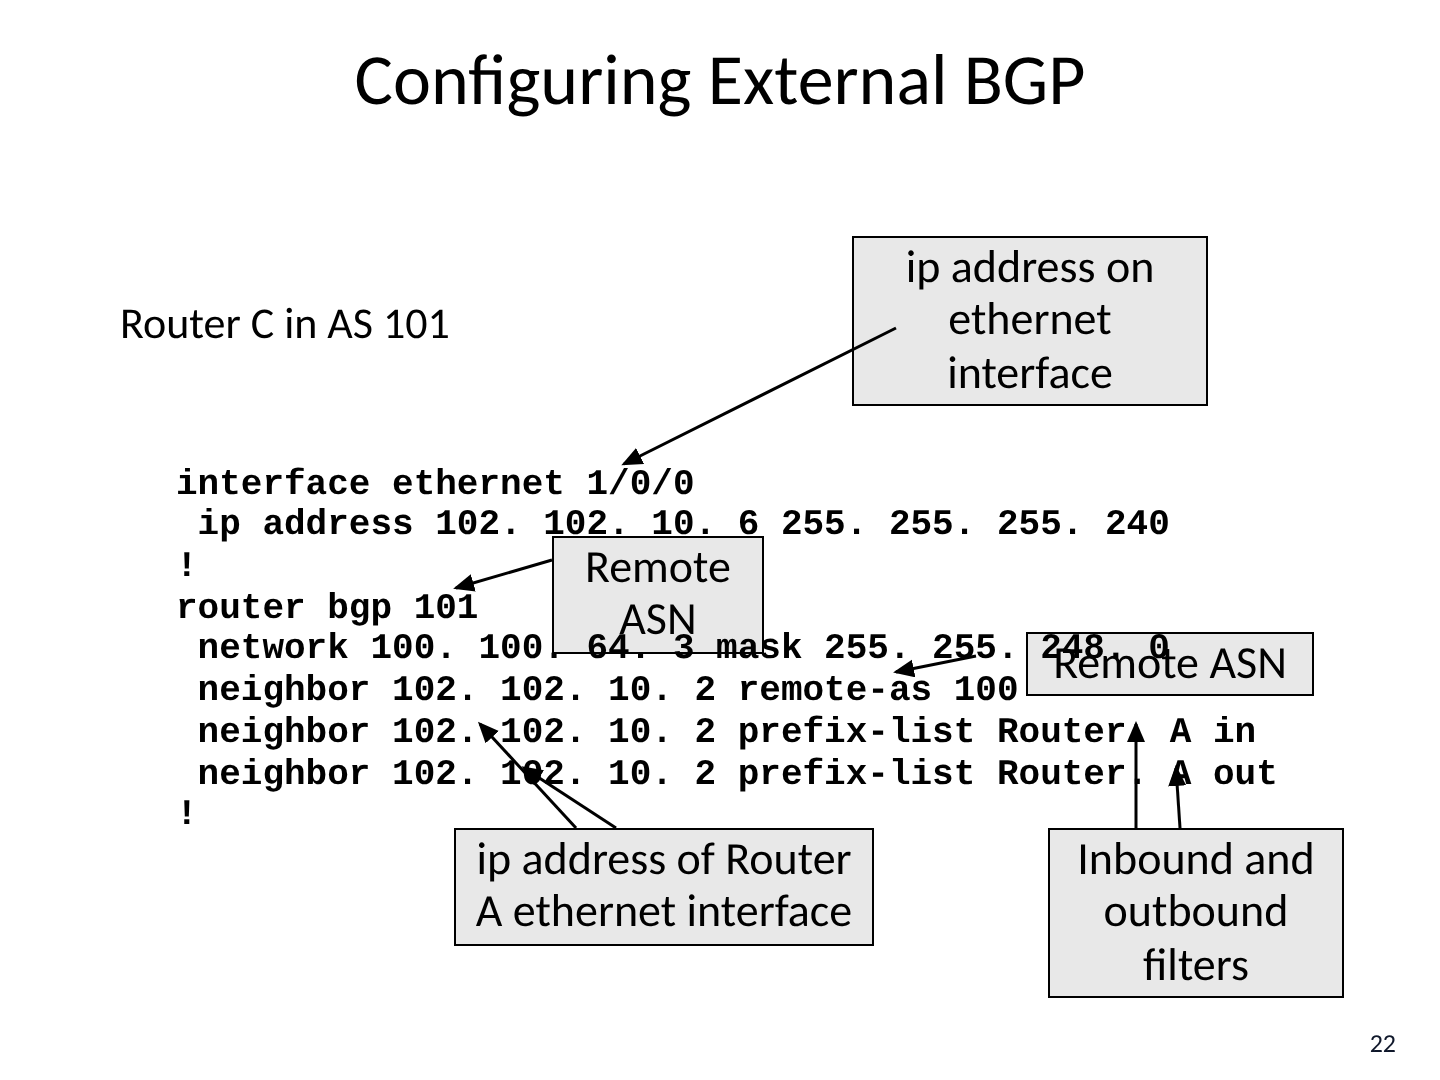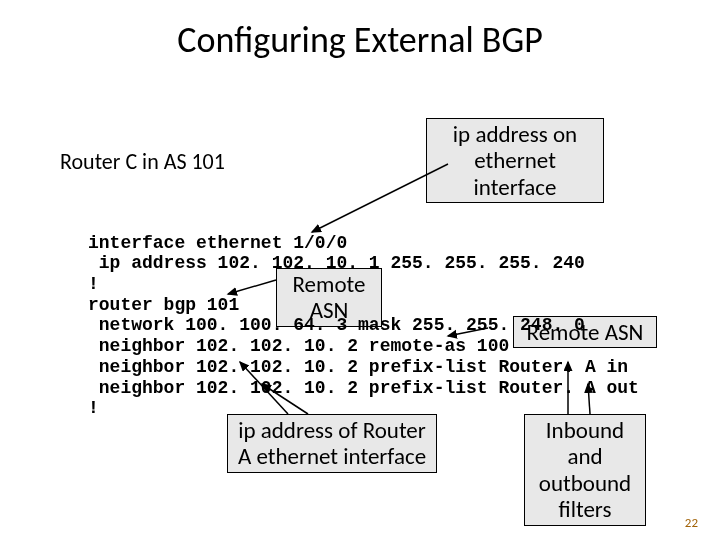--- a/index.html
+++ b/index.html
@@ -59,38 +59,38 @@
     width: 144px;
   }
   .callout-routera {
     top: 414px;
     left: 227px;
     width: 210px;
   }
   .callout-filters {
     top: 414px;
     left: 524px;
-    width: 122px;
+    width: 148px;
   }
   .config {
     position: absolute;
     top: 212px;
     left: 88px;
     font-family: "Courier New", Courier, monospace;
     font-size: 18px;
     line-height: 1.15;
     font-weight: bold;
     white-space: pre;
   }
   .pagenum {
     position: absolute;
     bottom: 10px;
     right: 22px;
     font-size: 13px;
-    color: #a16207;
+    color: #0f172a;
   }
   svg.arrows {
     position: absolute;
     top: 0;
     left: 0;
     width: 720px;
     height: 540px;
     pointer-events: none;
   }
 </style>
@@ -103,21 +103,21 @@
 <div class="router-label">Router C in AS 101</div>
 
 <div class="callout callout-ipaddr">ip address on<br>ethernet interface</div>
 <div class="callout callout-localasn">Remote ASN</div>
 <div class="callout callout-remoteasn">Remote ASN</div>
 <div class="callout callout-routera">ip address of Router A ethernet interface</div>
 <div class="callout callout-filters">Inbound and outbound filters</div>
 
 <div class="config">
 <span>interface ethernet 1/0/0</span>
-<span> ip address 102. 102. 10. 1 255. 255. 255. 240</span>
+<span> ip address 102. 102. 10. 6 255. 255. 255. 240</span>
 <span>!</span>
 <span>router bgp 101</span>
 <span> network 100. 100. 64. 3 mask 255. 255. 248. 0</span>
 <span> neighbor 102. 102. 10. 2 remote-as 100</span>
 <span> neighbor 102. 102. 10. 2 prefix-list Router. A in</span>
 <span> neighbor 102. 102. 10. 2 prefix-list Router. A out</span>
 <span>!</span>
 </div>
 
 <svg class="arrows" viewBox="0 0 720 540">

